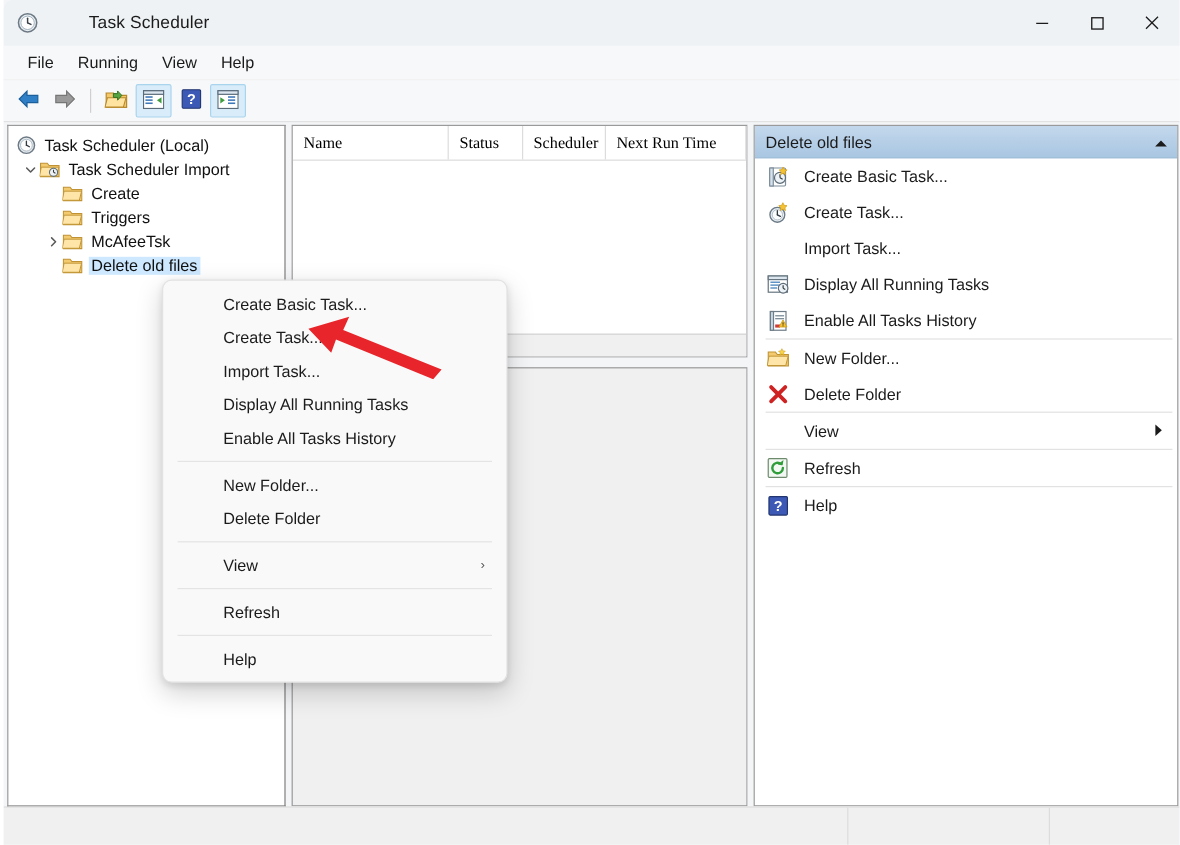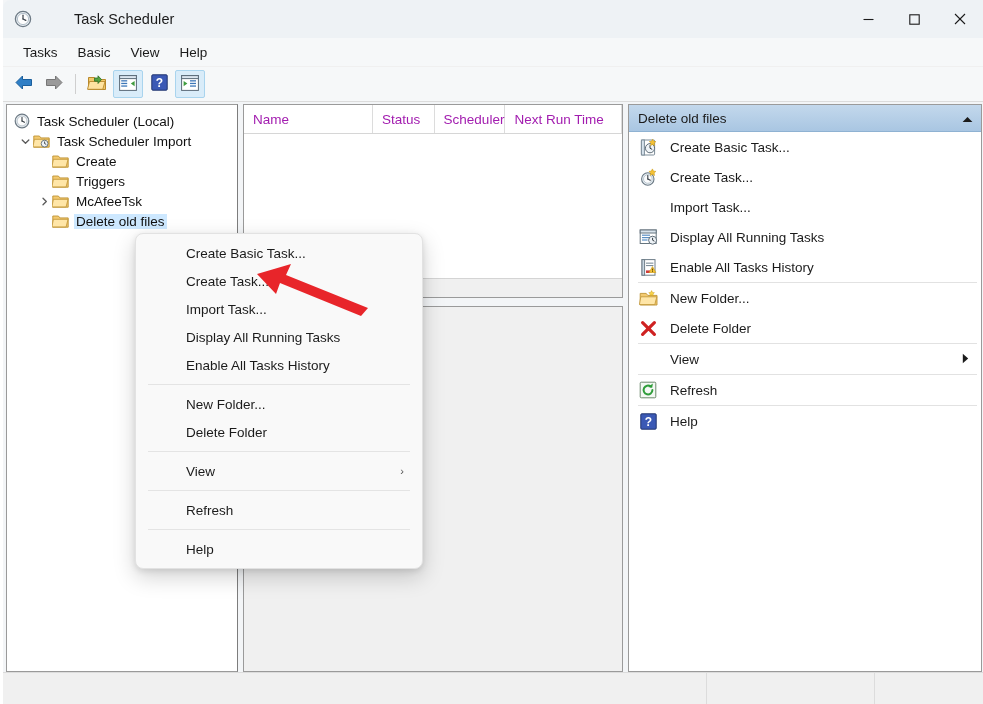--- a/index.html
+++ b/index.html
@@ -204,24 +204,25 @@
     align-items: stretch;
     background: #ffffff;
     border-bottom: 1px solid #d6d6d6;
     flex: none;
   }
   .col-head {
     display: flex;
     align-items: center;
     padding-left: 9px;
     font-size: 13.5px;
-    color: #a21caf;
+    color: #000000;
     border-right: 1px solid #dcdcdc;
     cursor: default;
     white-space: nowrap;
+    font-family: Liberation Serif, serif;
   }
   #listbody { flex: 1; background: #ffffff; }
   #listfooter {
     height: 18px;
     background: #f0f0f0;
     border-top: 1px solid #d4d4d4;
     flex: none;
   }
   .h-split { height: 8px; flex: none; background: #f3f5f7; }
   #detailpane {
@@ -392,22 +393,22 @@
       <div class="wc-btn close">
         <svg width="12" height="12" viewBox="0 0 12 12">
             <line x1="1" y1="1" x2="11" y2="11" stroke="#1b1b1b" stroke-width="1.1"></line>
             <line x1="11" y1="1" x2="1" y2="11" stroke="#1b1b1b" stroke-width="1.1"></line>
           </svg>
       </div>
     </div>
   </div>
 
   <div id="menubar">
-    <div class="mi">Tasks</div>
-    <div class="mi">Basic</div>
+    <div class="mi">File</div>
+    <div class="mi">Running</div>
     <div class="mi">View</div>
     <div class="mi">Help</div>
   </div>
 
   <div id="toolbar">
     <div class="tb-btn">
       <span>
         <svg width="20" height="17" viewBox="0 0 20 17">
           <path d="M8.5 2 L2 8.5 L8.5 15 L8.5 11.5 L17.5 11.5 L17.5 5.5 L8.5 5.5 Z" fill="#2f7fc6" stroke="#1b5f9c" stroke-width="1"></path>
         </svg>

